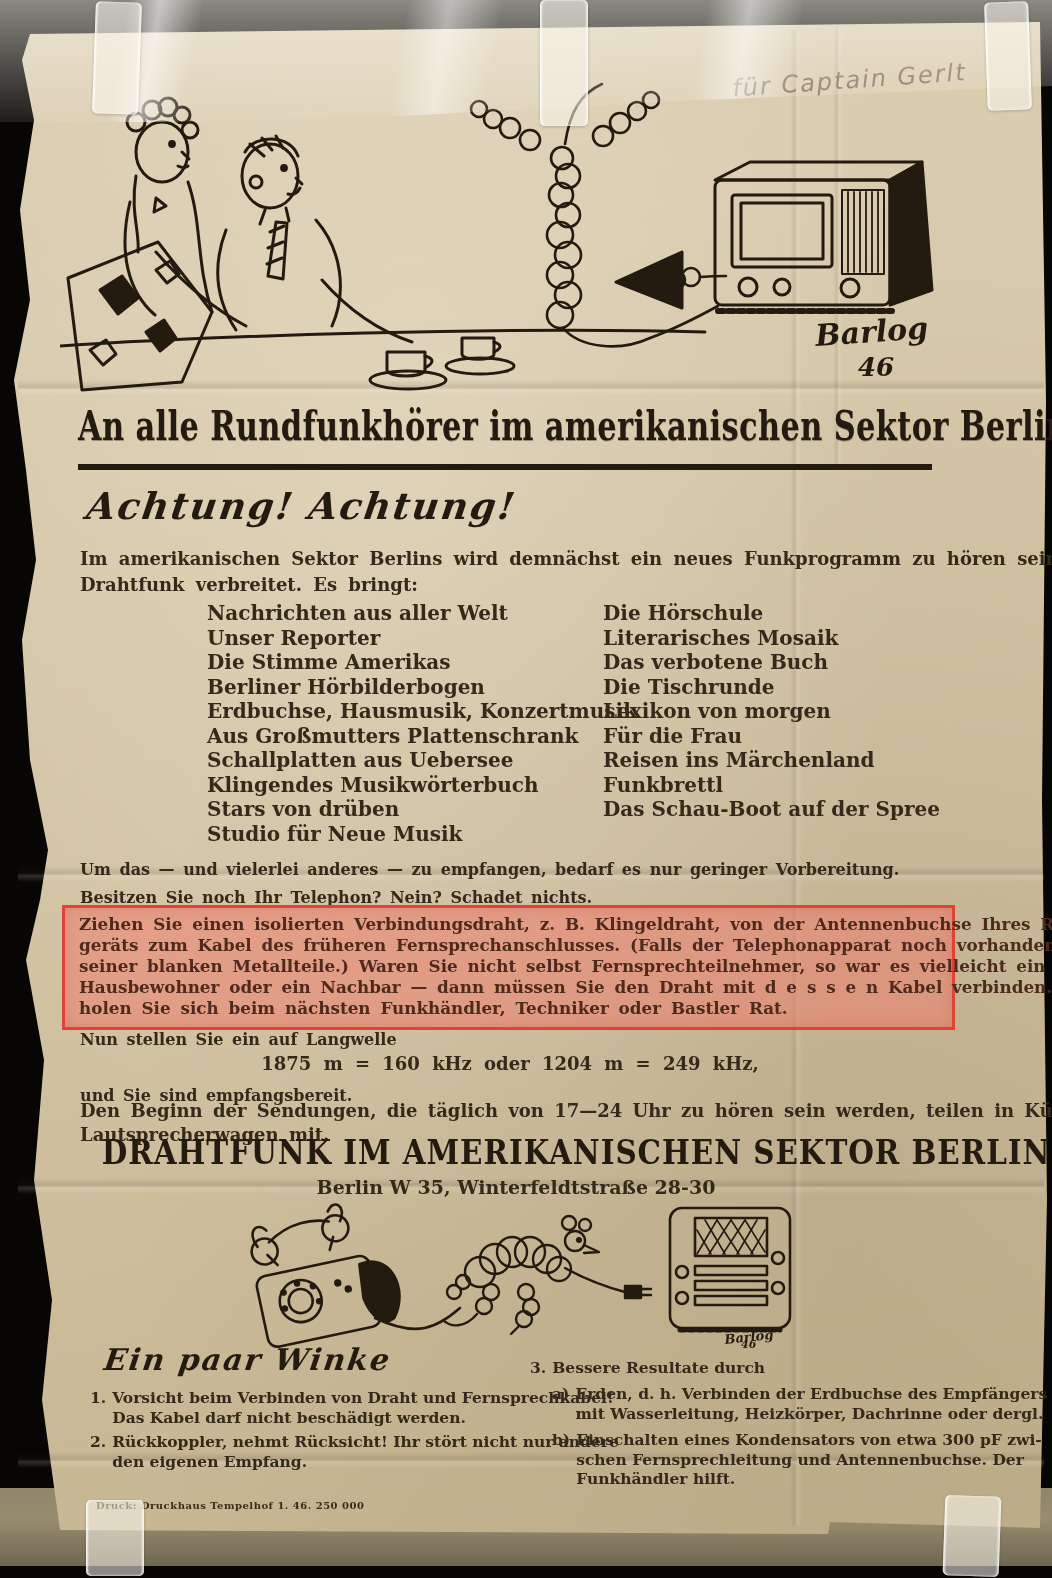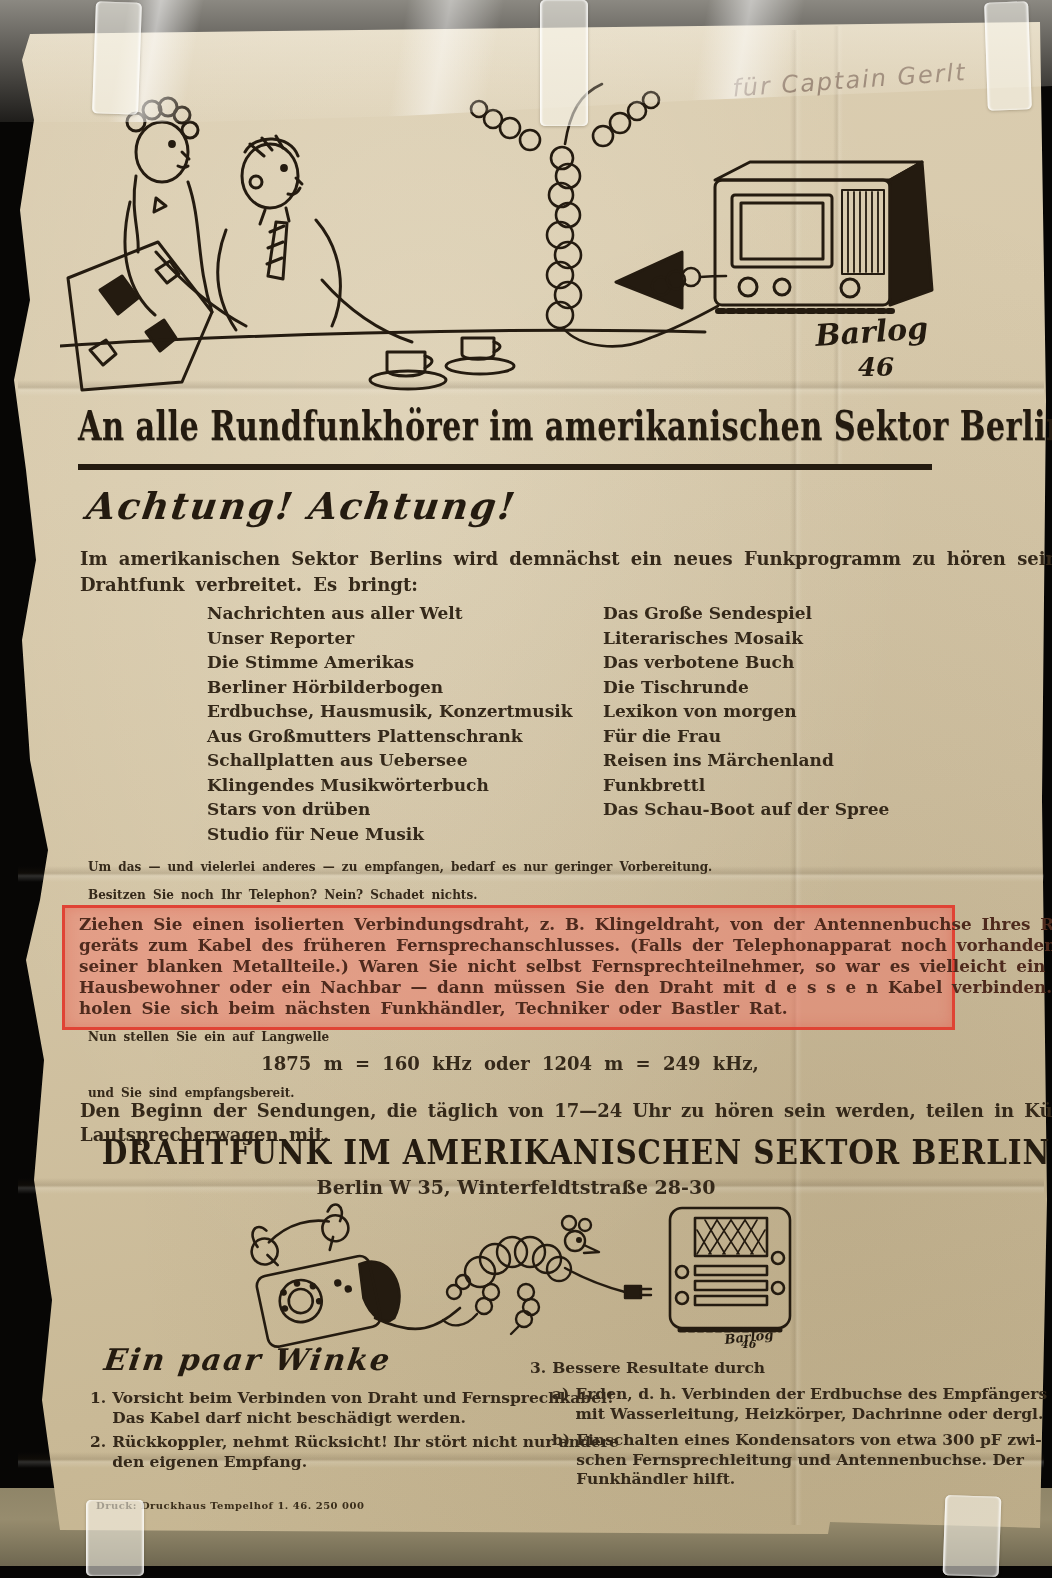--- a/index.html
+++ b/index.html
@@ -44,24 +44,24 @@
   
   .ink{color:#35291a;font-weight:bold;}
   .line{white-space:nowrap;}
   #title{position:absolute;left:78px;top:402px;font-size:38px;font-weight:bold;color:#241b10;
     white-space:nowrap;transform:scale(0.80,1.06);transform-origin:left top;letter-spacing:0.5px;
     text-shadow:0.5px 0.5px 0 rgba(30,20,8,0.35);}
   #title-rule{position:absolute;left:78px;top:464px;width:854px;height:6px;background:#241b10;}
   .script{font-style:italic;font-weight:bold;color:#241b10;transform:skewX(-8deg);transform-origin:left bottom;}
   #achtung{position:absolute;left:84px;top:484px;font-size:37px;letter-spacing:2px;}
   #intro{position:absolute;left:80px;top:546px;font-size:18px;line-height:26px;word-spacing:5px;}
-  .col{position:absolute;top:601px;font-size:17px;line-height:24.5px;}
+  .col{position:absolute;top:601px;font-size:20px;line-height:24.5px;}
   #col-left{left:207px;}
   #col-right{left:603px;}
-  .para{position:absolute;left:88px;font-size:12px;word-spacing:3px;text-align:center;}
+  .para{position:absolute;left:80px;font-size:16px;word-spacing:3px;text-align:center;}
   #redbox{position:absolute;left:62px;top:905px;width:893px;
     border:3px solid rgba(223,62,48,0.95);background:rgba(242,122,108,0.52);
     box-shadow:inset 0 0 14px rgba(220,60,45,0.25);
     padding:6px 12px 8px 14px;box-sizing:border-box;}
   #redbox .line{font-size:16.8px;line-height:21px;word-spacing:4px;color:#4e2a1d;font-weight:bold;}
   #freq{position:absolute;left:80px;top:1053px;width:860px;text-align:center;font-size:18px;word-spacing:6px;}
   #sched{position:absolute;left:80px;top:1099px;font-size:18px;line-height:24px;word-spacing:4px;}
   #company{position:absolute;left:80px;top:1134px;width:872px;text-align:center;font-size:31px;
     font-weight:bold;color:#241b10;white-space:nowrap;transform:scale(0.95,1.08);letter-spacing:1px;}
   #address{position:absolute;left:80px;top:1176px;width:872px;text-align:center;font-size:19px;}
@@ -205,21 +205,21 @@
     <div class="line">Die Stimme Amerikas</div>
     <div class="line">Berliner Hörbilderbogen</div>
     <div class="line">Erdbuchse, Hausmusik, Konzertmusik</div>
     <div class="line">Aus Großmutters Plattenschrank</div>
     <div class="line">Schallplatten aus Uebersee</div>
     <div class="line">Klingendes Musikwörterbuch</div>
     <div class="line">Stars von drüben</div>
     <div class="line">Studio für Neue Musik</div>
   </div>
   <div id="col-right" class="col ink">
-    <div class="line">Das Große Sendespiel</div>
+    <div class="line">Die Hörschule</div>
     <div class="line">Literarisches Mosaik</div>
     <div class="line">Das verbotene Buch</div>
     <div class="line">Die Tischrunde</div>
     <div class="line">Lexikon von morgen</div>
     <div class="line">Für die Frau</div>
     <div class="line">Reisen ins Märchenland</div>
     <div class="line">Funkbrettl</div>
     <div class="line">Das Schau-Boot auf der Spree</div>
   </div>
 

